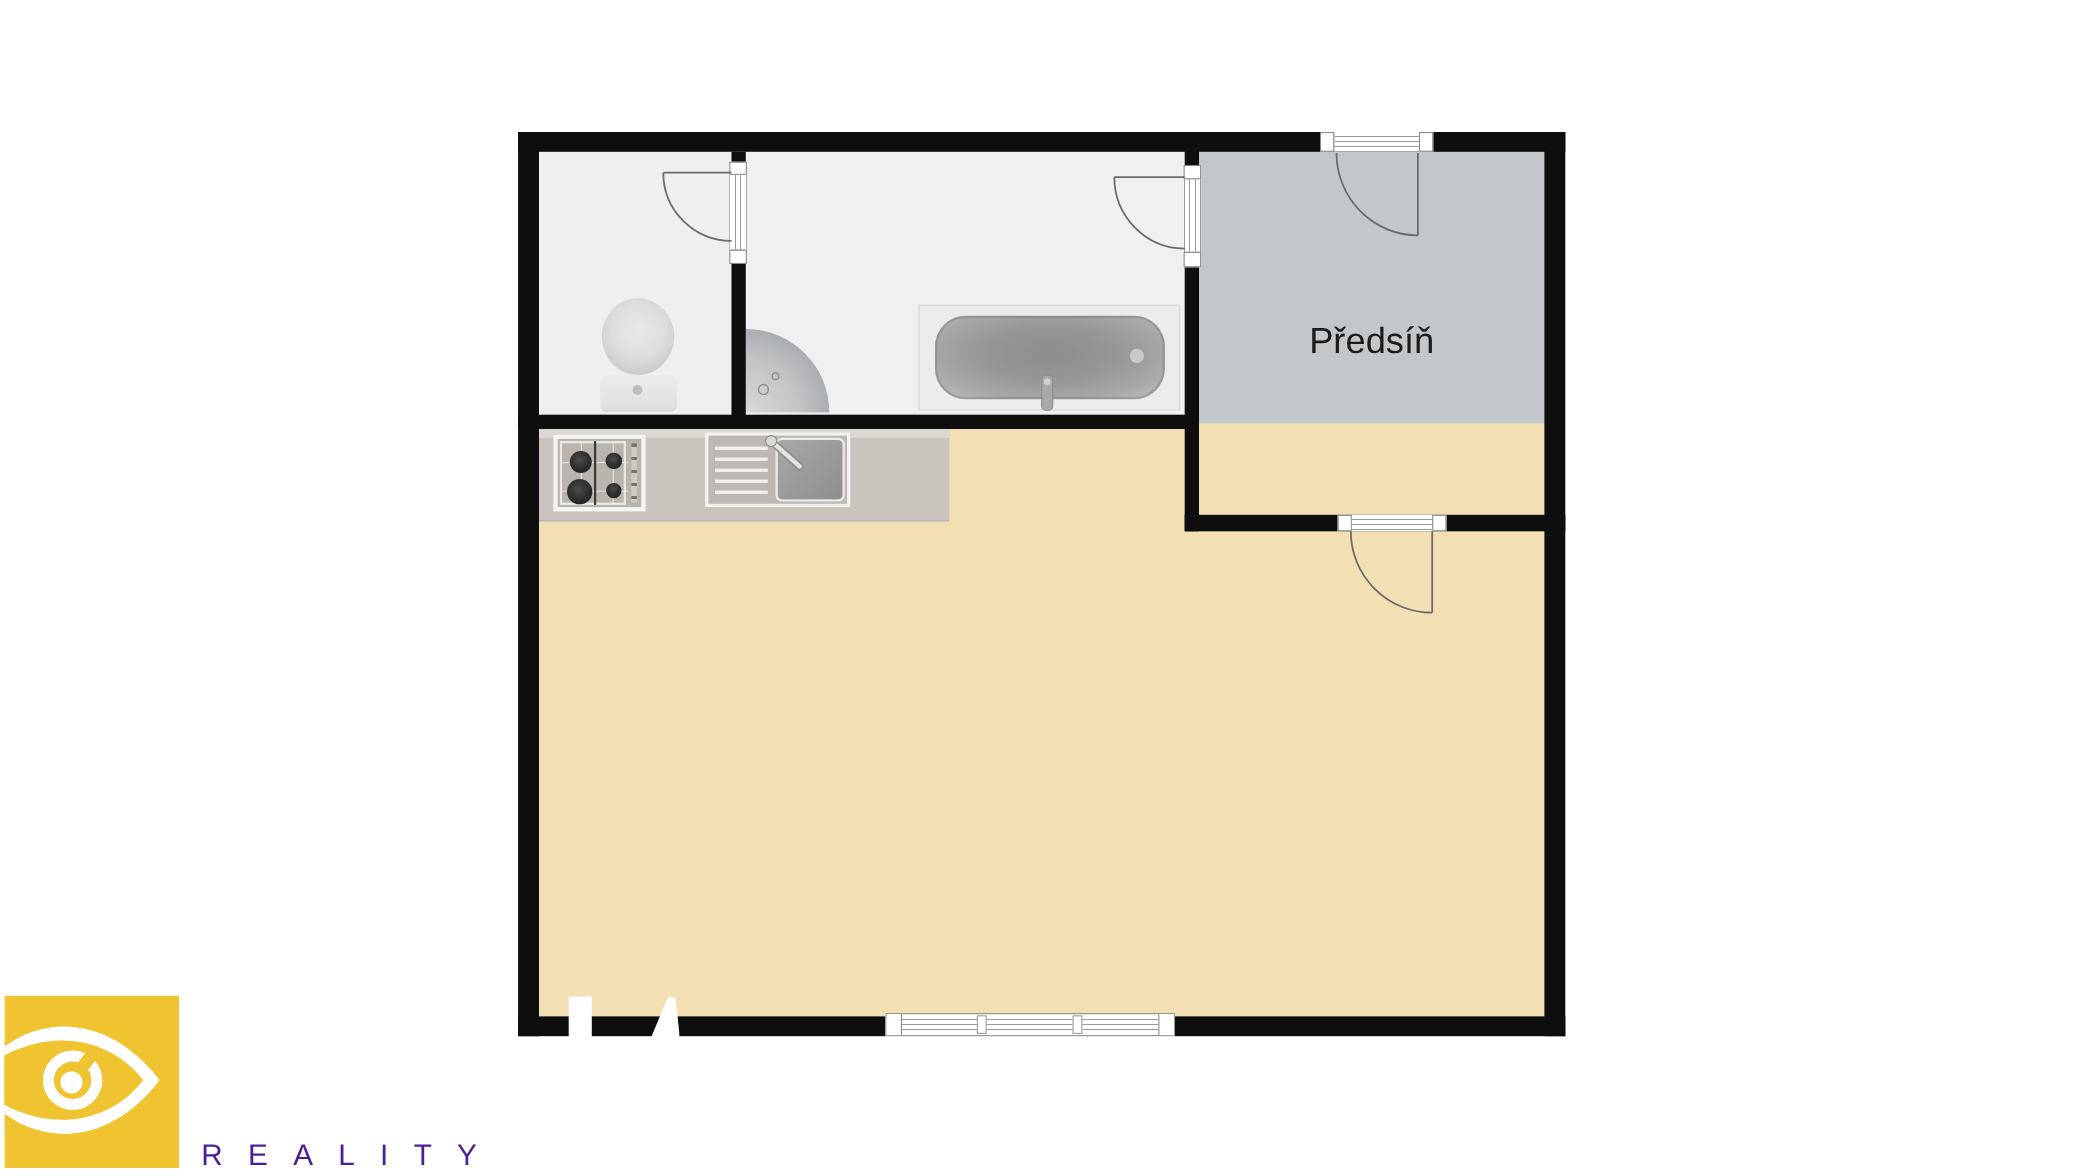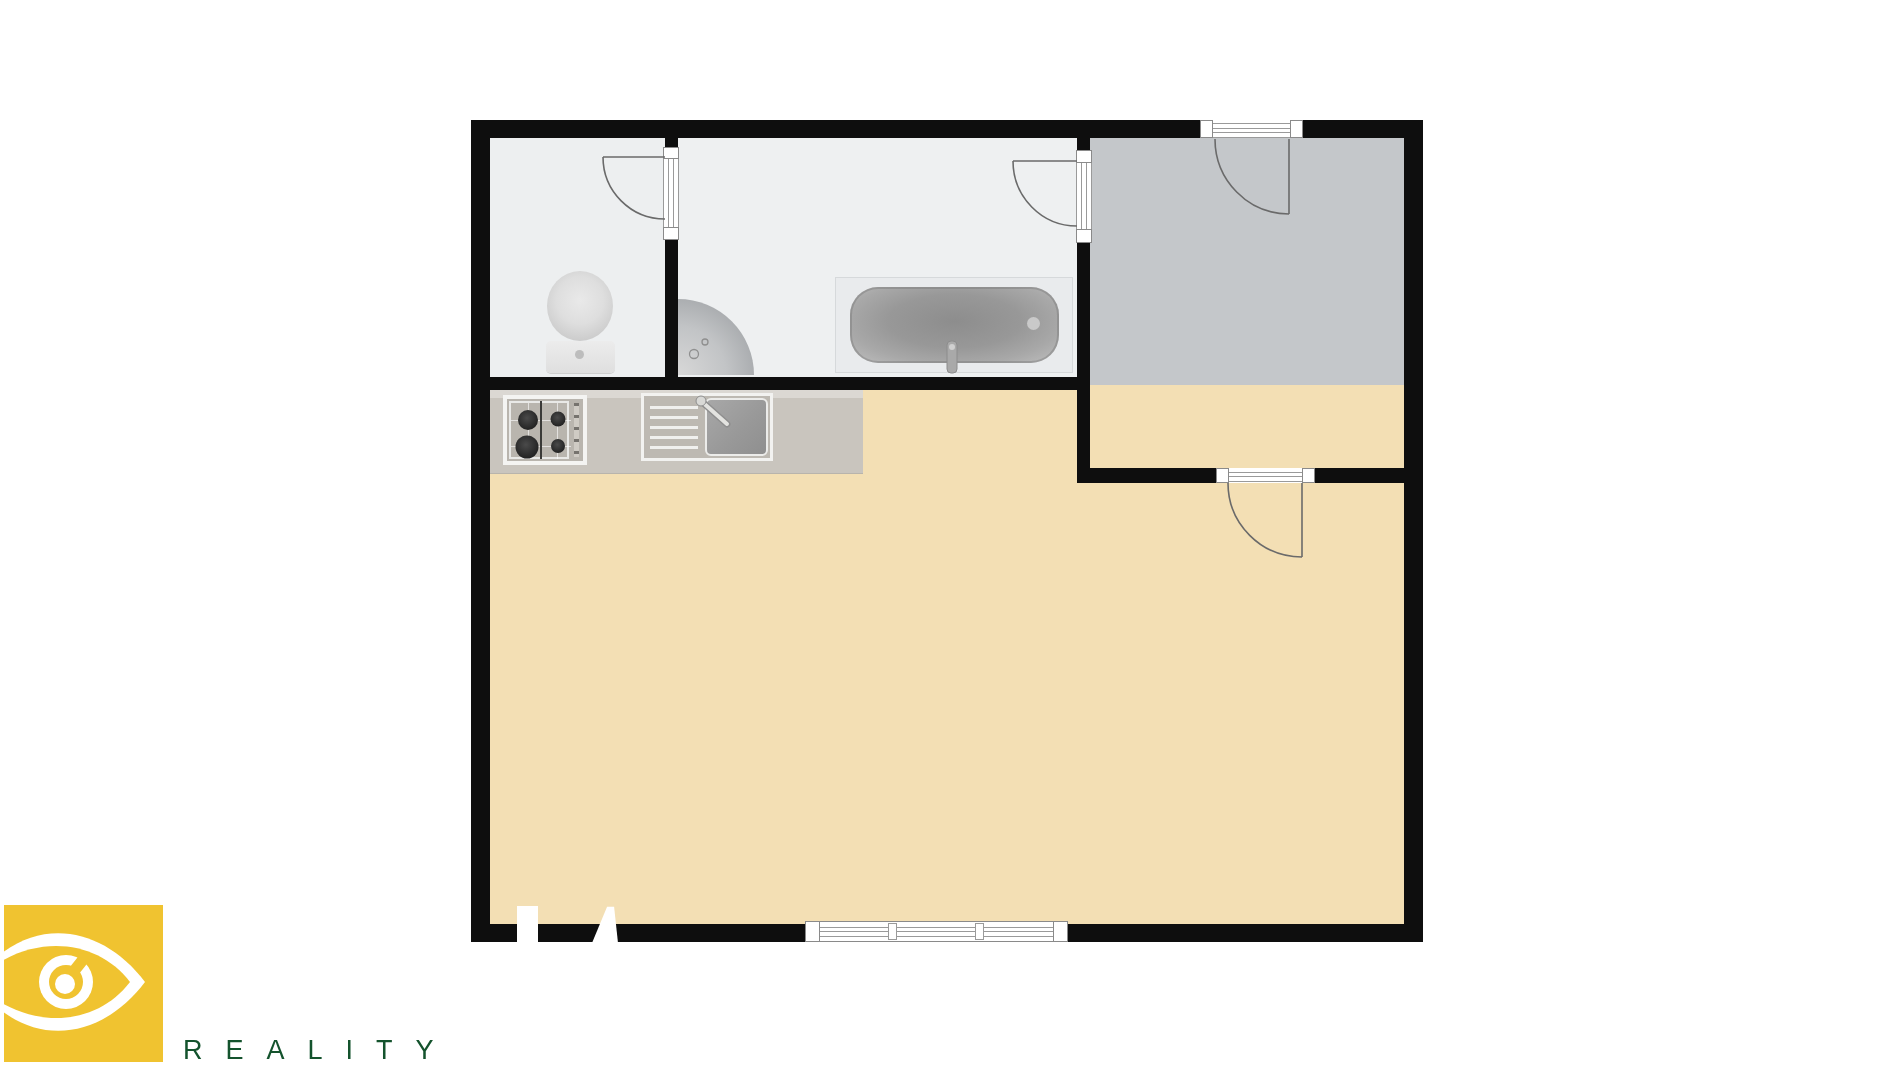--- a/index.html
+++ b/index.html
@@ -18,21 +18,21 @@
   .thresh{position:absolute;z-index:5;background:#fff;box-sizing:border-box;
          background-image:repeating-linear-gradient(180deg,transparent 0 3.5px,#9a9a9a 3.5px 4.5px);}
   svg.overlay{position:absolute;left:0;top:0;z-index:6;pointer-events:none;}
   .room-label{position:absolute;z-index:7;color:#1b1b1b;text-align:center;}
   .notch{position:absolute;background:#ffffff;z-index:8;}
   
   .burner{position:absolute;border-radius:50%;
           background:radial-gradient(circle at 45% 40%, #4a4a4a 0%, #242424 70%, #111 100%);
           transform:translate(-50%,-50%);}
   .grate{position:absolute;background:rgba(255,255,255,.6);}
-  .wordmark{position:absolute;z-index:3;color:#14532d;font-size:27px;letter-spacing:23px;
+  .wordmark{position:absolute;z-index:3;color:#4c1d95;font-size:27px;letter-spacing:23px;
             font-family:"Liberation Sans", sans-serif;white-space:nowrap;}
 </style>
 </head>
 <body>
 
 <div class="abs" style="left:0;top:0;width:1900px;height:1069px;">
 
   <div class="floor" style="left:480px;top:130px;width:195px;height:255px;background:#edeff0;"></div>
   <div class="floor" style="left:670px;top:130px;width:415px;height:255px;background:#eef0f1;"></div>
   <div class="floor" style="left:1085px;top:130px;width:325px;height:345px;background:#c4c7ca;"></div>
@@ -153,20 +153,21 @@
       <circle cx="694" cy="354" r="4.5"></circle>
         <circle cx="705" cy="342" r="3"></circle>
     </g>
 
     <g>
       <rect x="947" y="341" width="10" height="32" rx="4" fill="#a9a9a9" stroke="#8c8c8c" stroke-width="1"></rect>
       <circle cx="952" cy="347" r="3" fill="#d0d0d0"></circle>
     </g>
   </svg>
 
+  <div class="room-label" style="left:1090px;top:291px;width:314px;font-size:33px;">Předsíň</div>
 </div>
 
 <div class="abs" style="left:4px;top:905px;width:159px;height:157px;z-index:3;">
   <svg width="159" height="157" viewBox="0 0 159 157">
     <rect x="0" y="0" width="159" height="157" fill="#f0c330"></rect>
 
     <path d="M-30,77 C 20,8 95,16 141,77 C 95,138 20,146 -30,77 Z" fill="#ffffff"></path>
     <path d="M-30,77 C 22,26 92,32 126,77 C 92,122 22,128 -30,77 Z" fill="#f0c330"></path>
 
     <circle cx="62" cy="77" r="27" fill="#ffffff"></circle>

